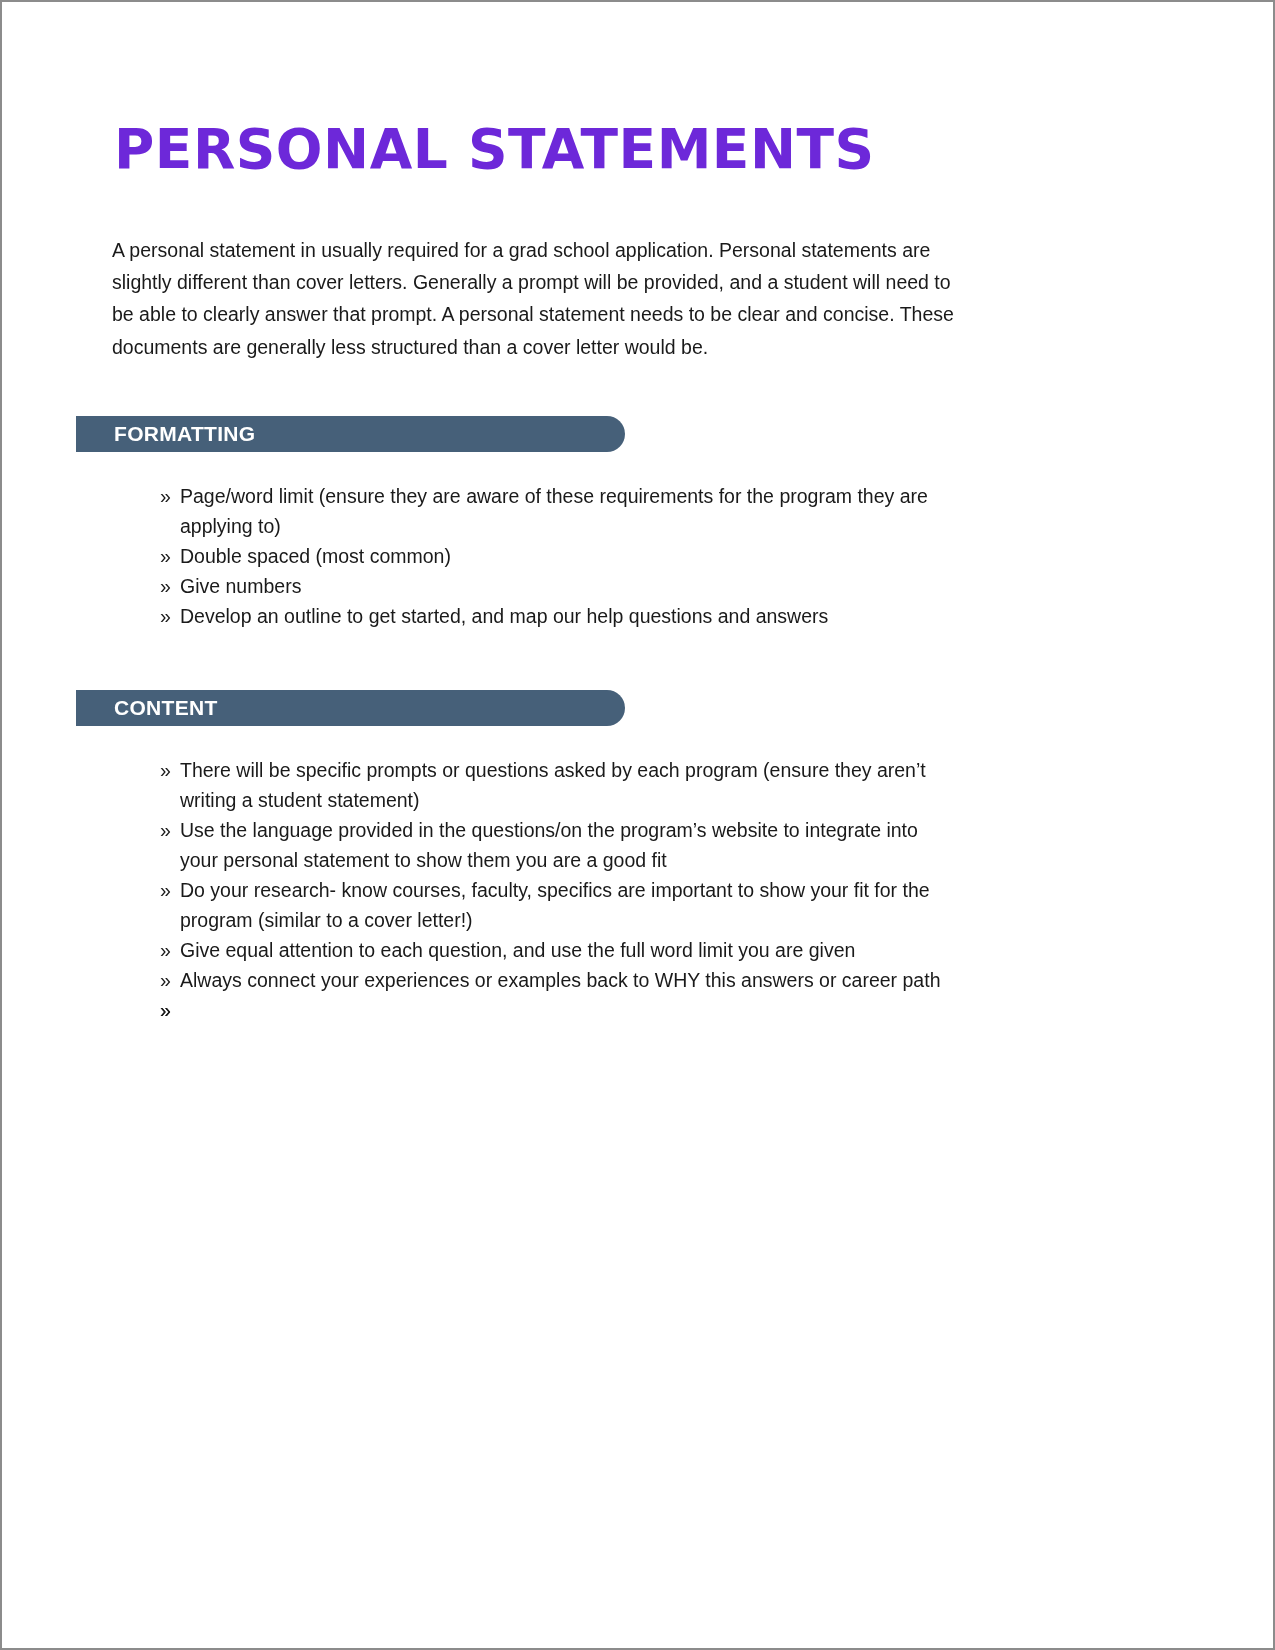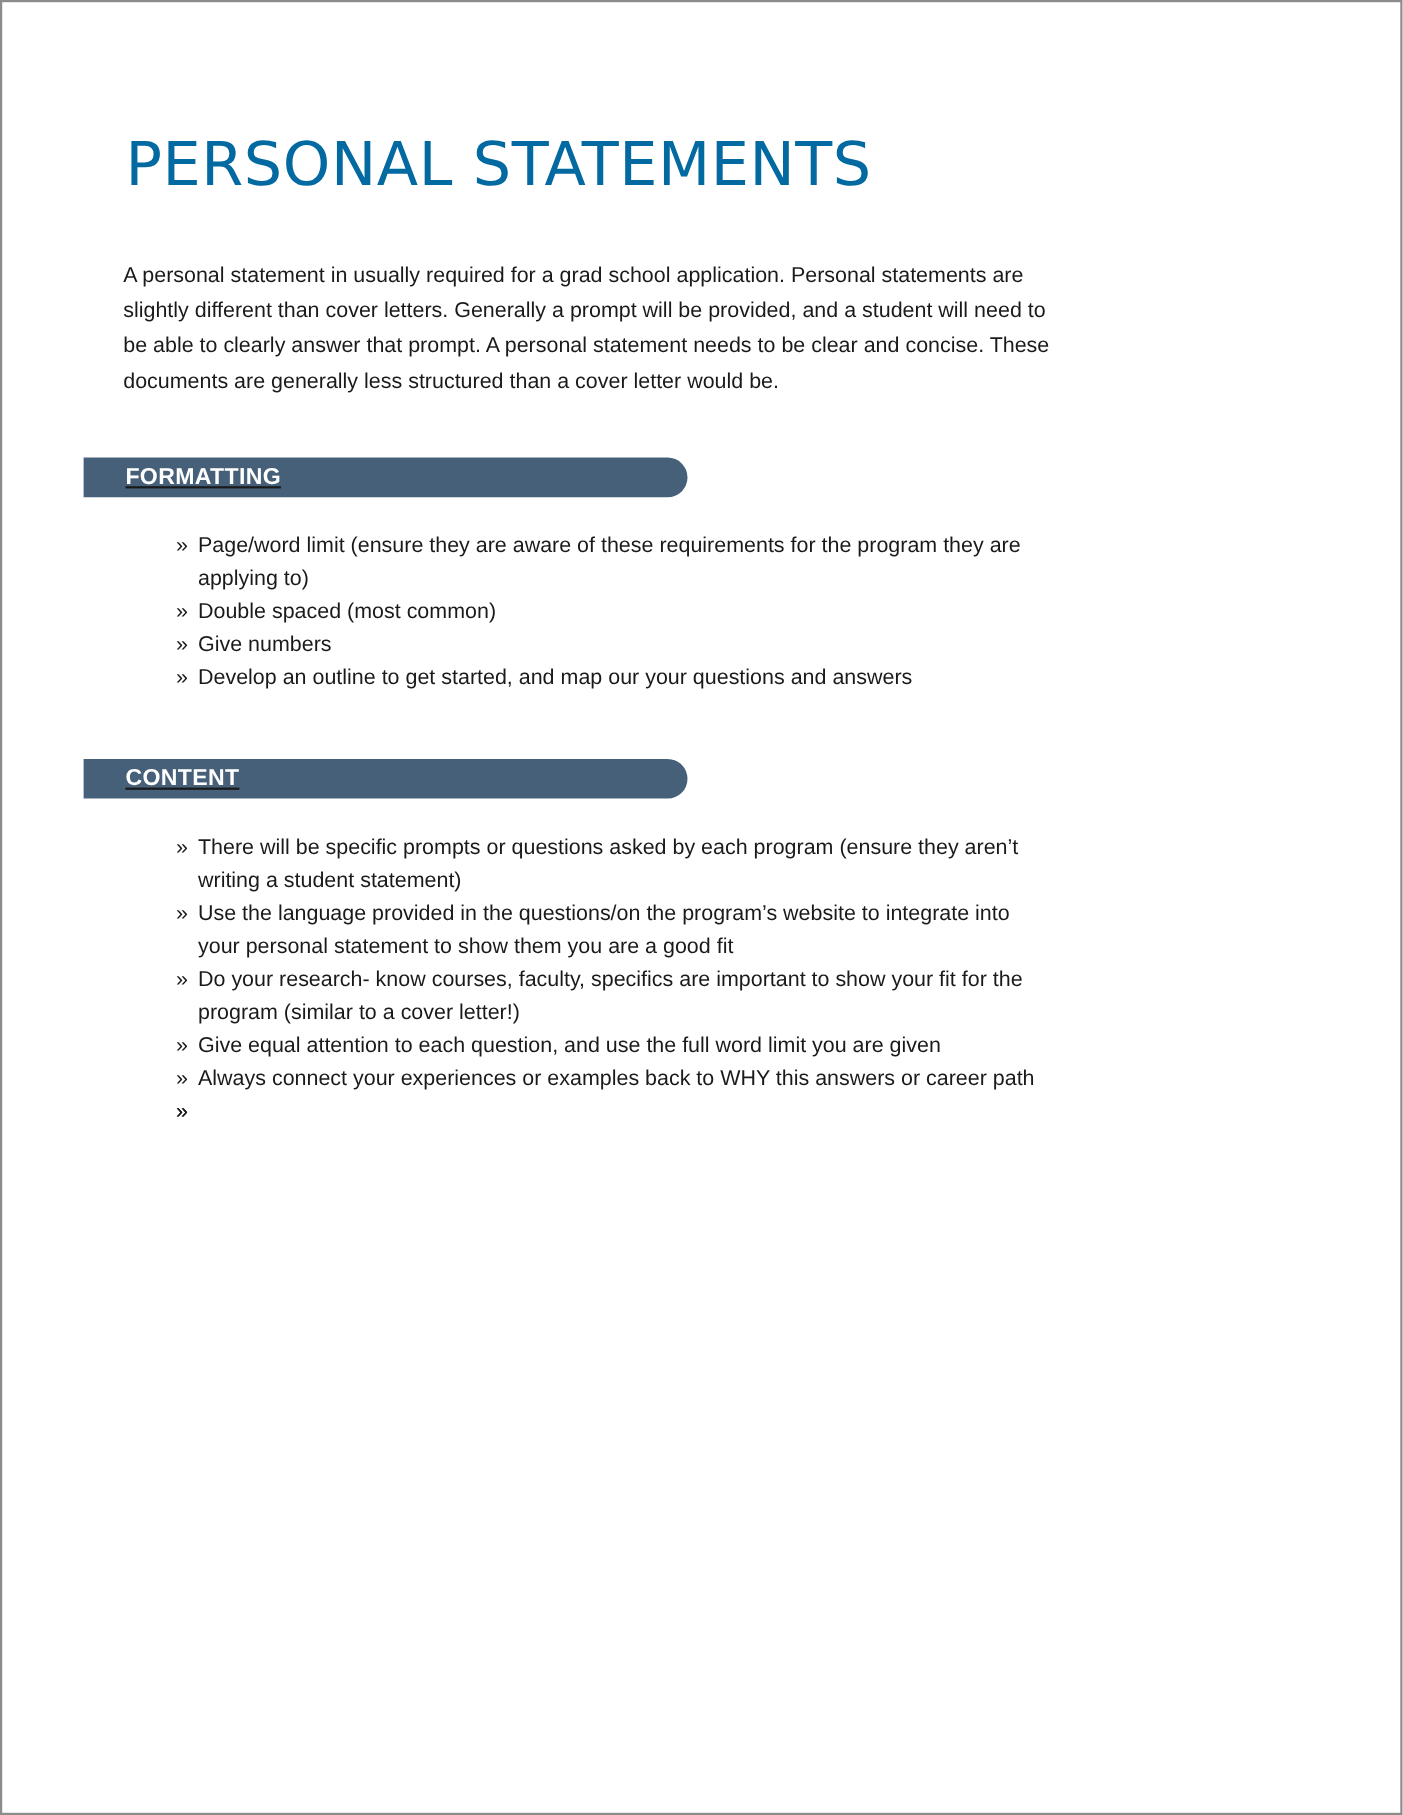--- a/index.html
+++ b/index.html
@@ -22,25 +22,25 @@
       height: 1646px;
       border: 2px solid #8c8c8c;
       background: #ffffff;
     }
     .title {
       position: absolute;
       left: 112px;
       top: 112px;
       margin: 0;
       font-family: "DejaVu Sans", "Liberation Sans", sans-serif;
-      font-weight: normal;
+      font-weight: bold;
       font-size: 55px;
       line-height: 70px;
       letter-spacing: 0.5px;
-      color: #0369a1;
+      color: #6d28d9;
       white-space: nowrap;
     }
     .intro {
       position: absolute;
       left: 110px;
       top: 232px;
       width: 850px;
       margin: 0;
       font-size: 19.5px;
       line-height: 32.2px;
@@ -49,21 +49,20 @@
     .section-bar {
       position: absolute;
       left: 74px;
       height: 36px;
       background: #466079;
       border-radius: 0 18px 18px 0;
       box-sizing: border-box;
       padding-left: 38px;
       display: flex;
       align-items: center;
-      text-decoration: underline;
     }
     .section-bar .label {
       color: #ffffff;
       font-weight: bold;
       font-size: 21px;
       letter-spacing: 0.3px;
     }
     .bar-formatting { top: 414px; width: 549px; }
     .bar-content { top: 688px; width: 549px; }
     .bullets {
@@ -101,21 +100,21 @@
   <p class="intro">A personal statement in usually required for a grad school application. Personal statements are slightly different than cover letters. Generally a prompt will be provided, and a student will need to be able to clearly answer that prompt. A personal statement needs to be clear and concise. These documents are generally less structured than a cover letter would be.</p>
 
   <div class="section-bar bar-formatting">
     <span class="label">FORMATTING</span>
   </div>
 
   <ul class="bullets list-formatting">
     <li><span class="marker">»</span><span>Page/word limit (ensure they are aware of these requirements for the program they are applying to)</span></li>
     <li><span class="marker">»</span><span>Double spaced (most common)</span></li>
     <li><span class="marker">»</span><span>Give numbers</span></li>
-    <li><span class="marker">»</span><span>Develop an outline to get started, and map our your questions and answers</span></li>
+    <li><span class="marker">»</span><span>Develop an outline to get started, and map our help questions and answers</span></li>
   </ul>
 
   <div class="section-bar bar-content">
     <span class="label">CONTENT</span>
   </div>
 
   <ul class="bullets list-content">
     <li><span class="marker">»</span><span>There will be specific prompts or questions asked by each program (ensure they aren’t writing a student statement)</span></li>
     <li><span class="marker">»</span><span>Use the language provided in the questions/on the program’s website to integrate into your personal statement to show them you are a good fit</span></li>
     <li><span class="marker">»</span><span>Do your research- know courses, faculty, specifics are important to show your fit for the program (similar to a cover letter!)</span></li>

